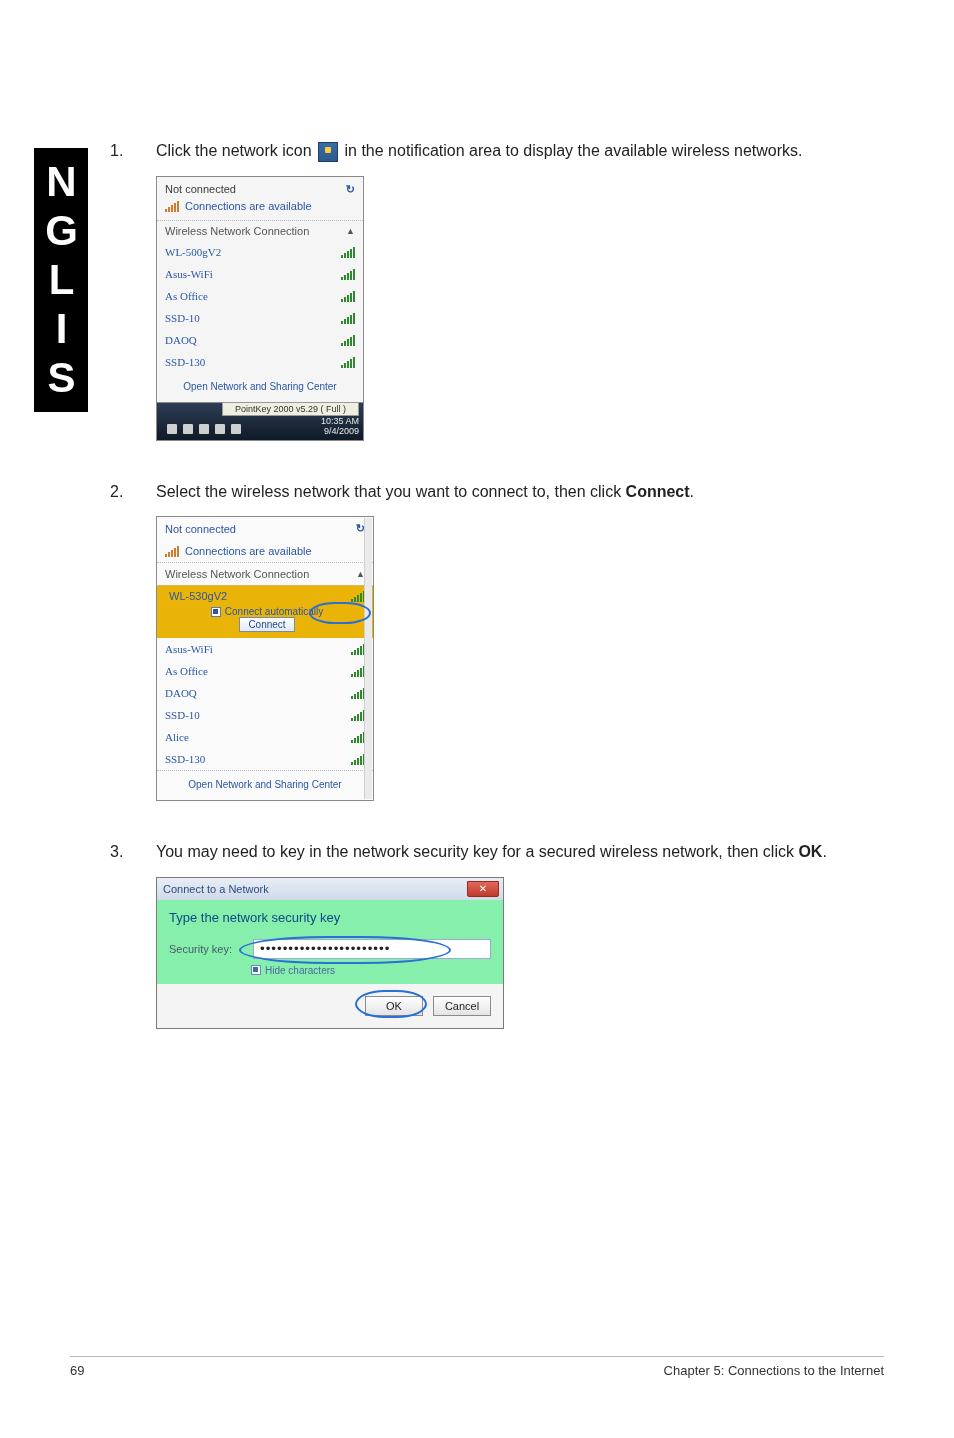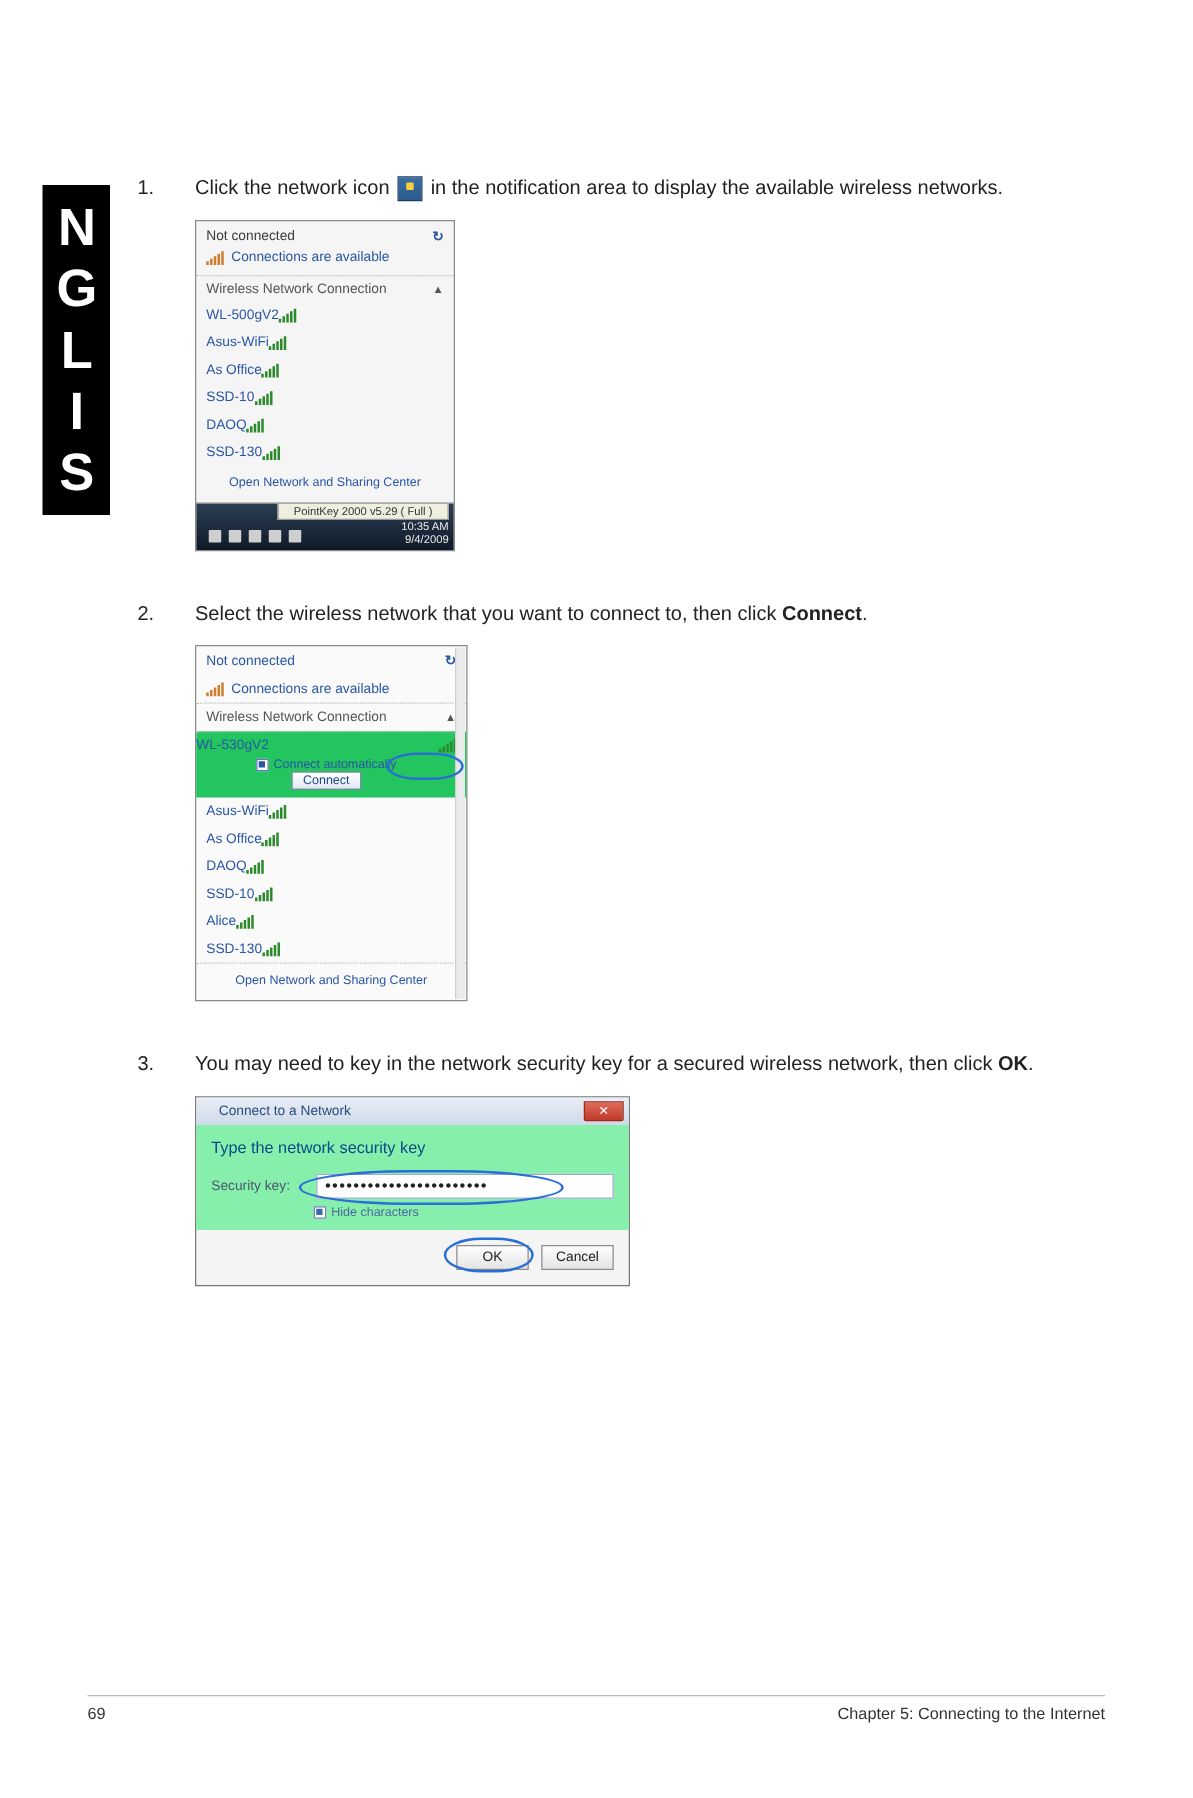--- a/index.html
+++ b/index.html
@@ -120,23 +120,25 @@
   .flyout-section {
     border-top: 1px dotted #bcbcbc;
     padding: 4px 8px;
     display: flex;
     justify-content: space-between;
     align-items: center;
     color: #555;
   }
   .net-row {
     display: flex;
+    justify-content: space-between;
     align-items: center;
     padding: 5px 8px;
     color: #2a56a6;
+    font-family: Liberation Serif, serif;
   }
   .flyout-footer {
     text-align: center;
     padding: 8px 4px 10px 4px;
     color: #2a56a6;
     font-size: 10px;
   }
   .taskbar {
     width: 208px;
     height: 38px;
@@ -182,21 +184,21 @@
 
   
   .flyout2 {
     width: 218px;
     border: 1px solid #8a8a8a;
     background: #fafafa;
     font-size: 11px;
   }
   .flyout2 .cap-row { display:flex; align-items:center; gap:6px; padding: 5px 8px; color:#2a56a6; }
   .flyout2 .sep { border-top:1px dotted #bcbcbc; }
-  .sel-block { background:#22c55e; border-top:1px dotted #bcbcbc; padding:4px 8px 6px 0; }
+  .sel-block { background:#eab308; border-top:1px dotted #bcbcbc; padding:4px 8px 6px 12px; }
   .sel-name { color:#2a56a6; display:flex; justify-content:space-between; align-items:center; }
   .connect-line { display:flex; align-items:center; justify-content:space-between; margin-top:4px; }
   .chk { display:flex; gap:4px; align-items:center; color:#2a56a6; font-size:10px;}
   .chkbox { width:10px; height:10px; border:1px solid #5a7bb0; background:#fff; position:relative; }
   .chkbox::after { content:""; position:absolute; left:1px; top:1px; width:5px; height:5px; background:#2a56a6; }
   .connect-btn {
     border:1px solid #7a8aa0;
     background: linear-gradient(#fff,#e1e8f3);
     font-size:10px;
     padding: 1px 8px;
@@ -223,21 +225,21 @@
     background: #f4f4f4;
     font-size: 12px;
     position: relative;
   }
   .dlg-titlebar {
     height: 22px;
     background: linear-gradient(#e9eef6,#cfd9e8);
     display: flex;
     align-items: center;
     justify-content: space-between;
-    padding: 0 4px 0 18px;
+    padding: 0 4px 0 6px;
     color: #2a4d80;
     font-size: 11px;
   }
   .dlg-close {
     width: 32px; height: 16px;
     background: linear-gradient(#e06a5a,#c03b2b);
     border:1px solid #a02818;
     color:#fff;
     font-size:10px;
     display:flex;align-items:center;justify-content:center;
@@ -554,14 +556,14 @@
         <button class="dlg-btn">Cancel</button>
         <div class="callout-oval" style="left:198px; top:6px; width:72px; height:28px;"></div>
       </div>
     </div>
   </div>
 
 </div>
 
 <div class="page-footer">
   <span>69</span>
-  <span>Chapter 5: Connecting to the Internet</span>
+  <span>Chapter 5: Connections to the Internet</span>
 </div>
 
 </body></html>

